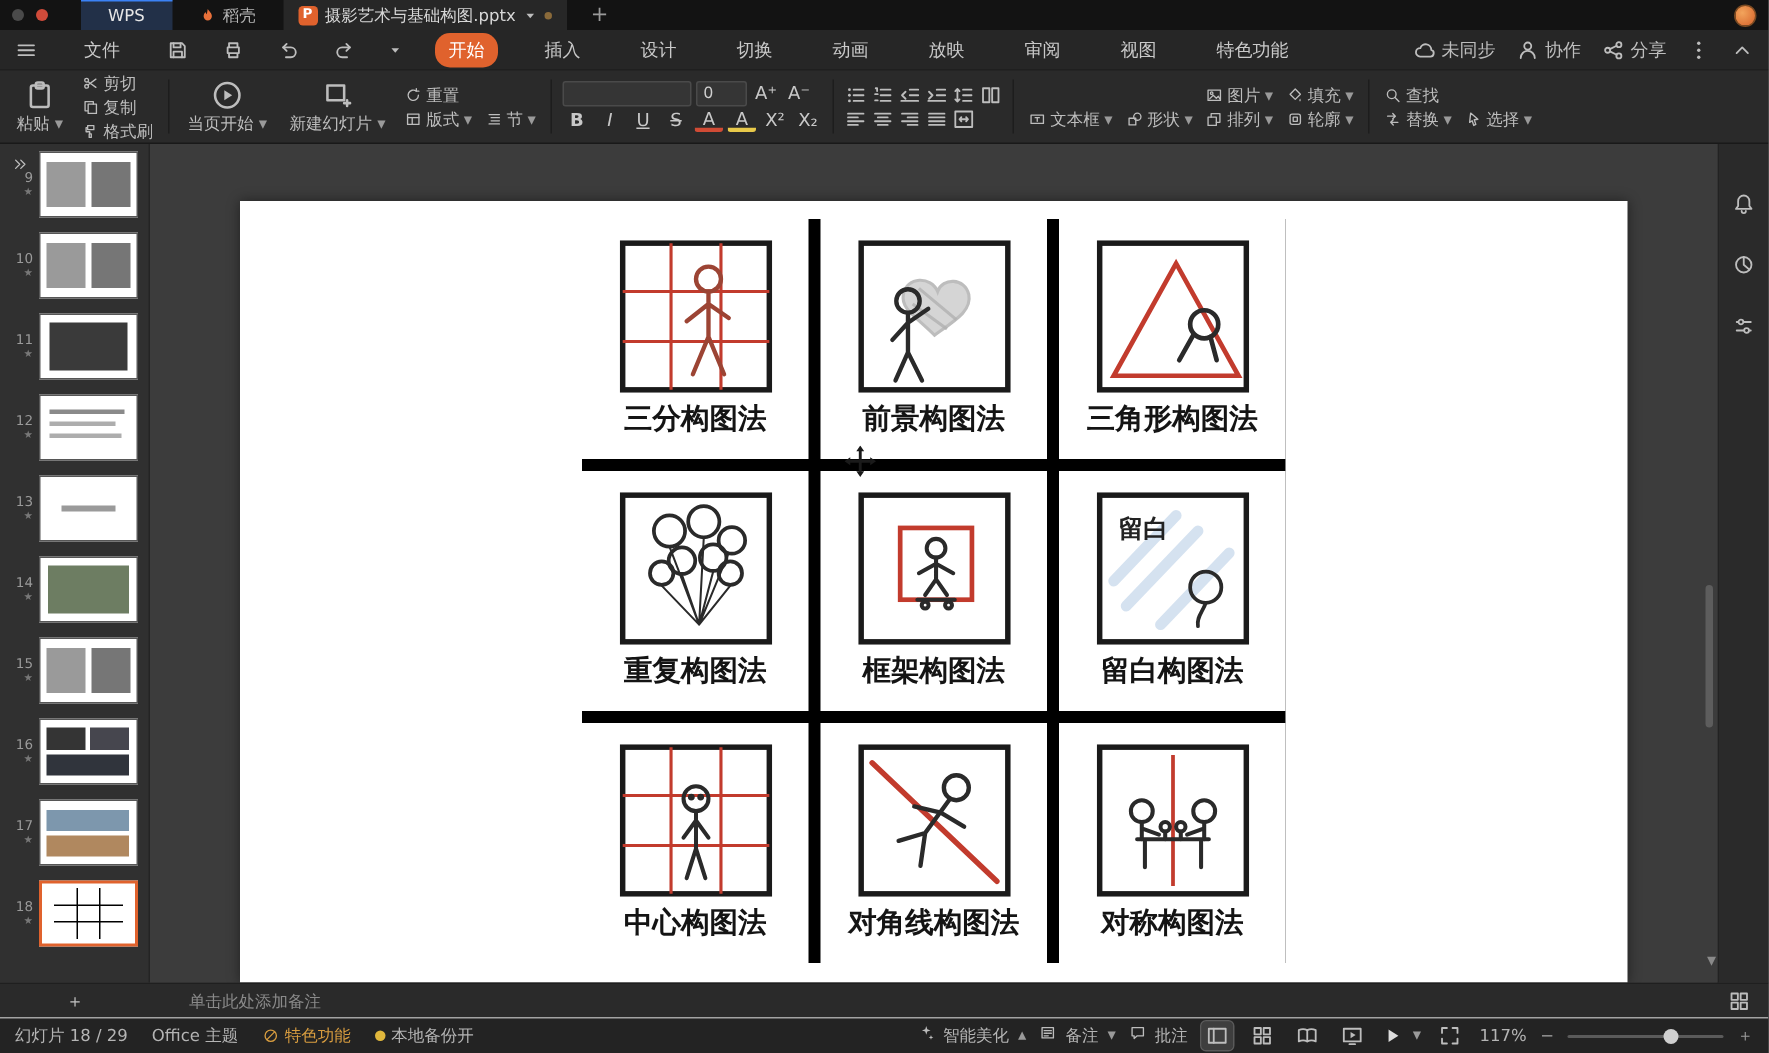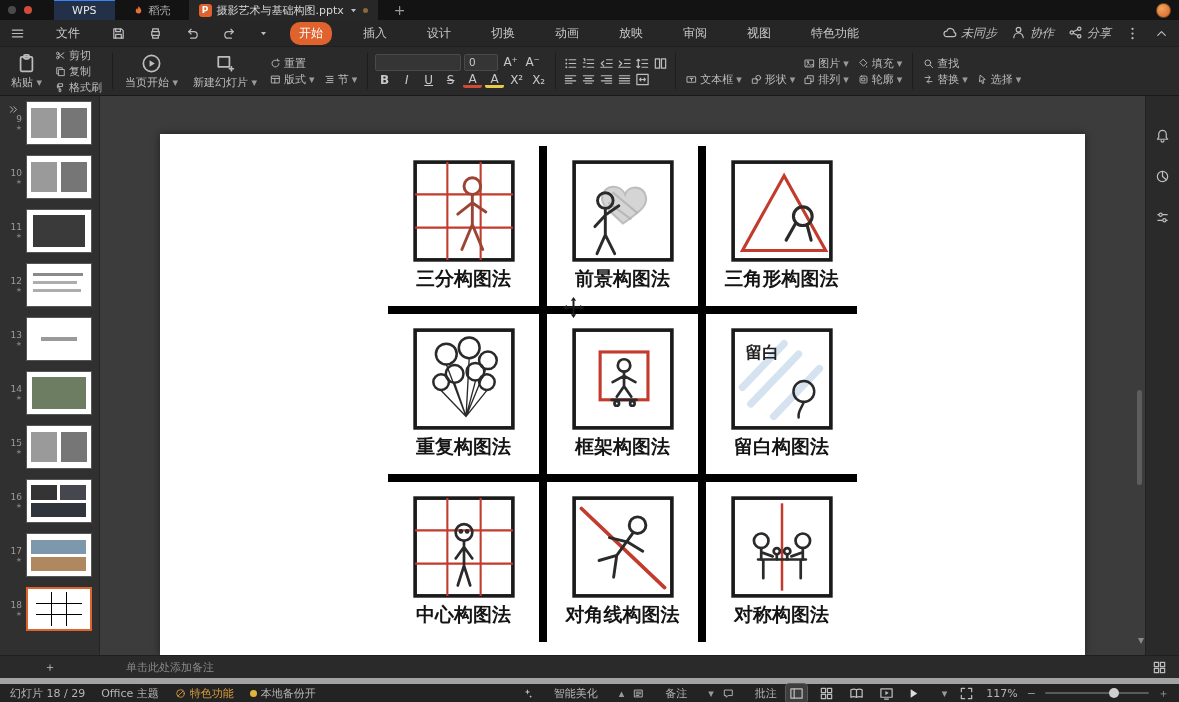--- a/index.html
+++ b/index.html
@@ -16,21 +16,21 @@
   .ptag{width:13px;height:13px;border-radius:3px;background:#e0622d;color:#fff;font-size:9px;font-weight:bold;display:flex;align-items:center;justify-content:center;}
   .dim-dot{width:5px;height:5px;border-radius:50%;background:#8a6a3a;}
   .tb-plus{color:#9a9a9a;font-size:14px;padding:0 8px;}
   .avatar{width:15px;height:15px;border-radius:50%;background:radial-gradient(circle at 35% 35%,#f2a45c,#d5622a);margin-left:auto;border:1px solid #7a4a22;}
 
   
   .menubar{height:26px;background:#262626;display:flex;align-items:center;padding:0 10px;gap:22px;}
   .mtab{padding:3px 9px;border-radius:10px;color:#c9c9c9;white-space:nowrap;cursor:default;}
   .mtab.active{background:#e0622d;color:#fff;}
   .menu-right{margin-left:auto;display:flex;align-items:center;gap:14px;color:#bdbdbd;}
-  .mr-item{display:flex;align-items:flex-start;gap:4px;white-space:nowrap;font-style:italic;}
+  .mr-item{display:flex;align-items:center;gap:4px;white-space:nowrap;}
 
   
   .toolbar{height:50px;background:#2a2a2a;border-top:1px solid #1f1f1f;border-bottom:1px solid #191919;display:flex;align-items:stretch;padding:2px 6px;gap:5px;}
   .tsep{width:1px;background:#1d1d1d;margin:4px 2px;}
   .tb-big{display:flex;flex-direction:column;align-items:center;justify-content:center;gap:1px;padding:1px 5px;font-size:11px;color:#bdbdbd;white-space:nowrap;}
   .tb-stack{display:flex;flex-direction:column;justify-content:center;gap:1px;}
   .tb-mini{display:flex;align-items:center;gap:3px;font-size:11px;color:#bdbdbd;padding:0 3px;white-space:nowrap;}
   .tb-row{display:flex;align-items:center;gap:3px;}
   .finput{background:#353535;border:1px solid #4a4a4a;color:#d0d0d0;height:17px;font-size:11px;padding:0 4px;border-radius:2px;}
   .fbtn{min-width:19px;height:17px;display:flex;align-items:center;justify-content:center;font-size:12px;color:#c8c8c8;border-radius:2px;}
@@ -74,25 +74,25 @@
   
   .right-strip{width:34px;background:#2a2a2a;border-left:1px solid #222;display:flex;flex-direction:column;align-items:center;padding-top:32px;gap:26px;color:#9c9c9c;}
 
   
   .notesbar{height:23px;background:#2a2a2a;border-top:1px solid #1f1f1f;display:flex;align-items:center;}
   .notes-plus{width:100px;display:flex;justify-content:center;color:#c2c2c2;}
   .notes-text{color:#8a8a8a;font-size:11px;padding-left:26px;}
   .notes-right{margin-left:auto;padding-right:12px;color:#9a9a9a;display:flex;align-items:center;}
 
   
-  .statusbar{height:24px;background:#232323;border-top:6px solid #a3a3a3;display:flex;align-items:center;padding:0 10px;font-size:11px;color:#b4b4b4;gap:0;}
+  .statusbar{height:24px;background:#232323;border-top:1px solid #a3a3a3;display:flex;align-items:center;padding:0 10px;font-size:11px;color:#b4b4b4;gap:0;}
   .sb-item{display:flex;align-items:center;gap:4px;margin-right:16px;white-space:nowrap;}
   .sb-item.warn{color:#d79c3f;}
   .sb-right{margin-left:auto;display:flex;align-items:center;gap:9px;}
-  .sb-btn{display:flex;align-items:center;gap:21px;white-space:nowrap;}
+  .sb-btn{display:flex;align-items:flex-start;gap:6px;white-space:nowrap;}
   .view-btn{padding:2px 3px;border-radius:3px;display:flex;align-items:center;}
   .view-btn.sel{background:#3e3e3e;outline:1px solid #5a5a5a;}
   .zoom-track{width:104px;height:2px;background:#5a5a5a;border-radius:1px;position:relative;}
   .zoom-thumb{position:absolute;top:-4px;left:62%;width:10px;height:10px;border-radius:50%;background:#cfcfcf;}
   .backup-dot{width:7px;height:7px;border-radius:50%;background:#e0b73c;}
 
   .ic{display:inline-flex;width:15px;height:15px;color:#bdbdbd;flex:0 0 auto;}
   .ic svg{width:100%;height:100%;}
   .ic.lg{width:21px;height:21px;}
   .ic.sm{width:11px;height:11px;}

